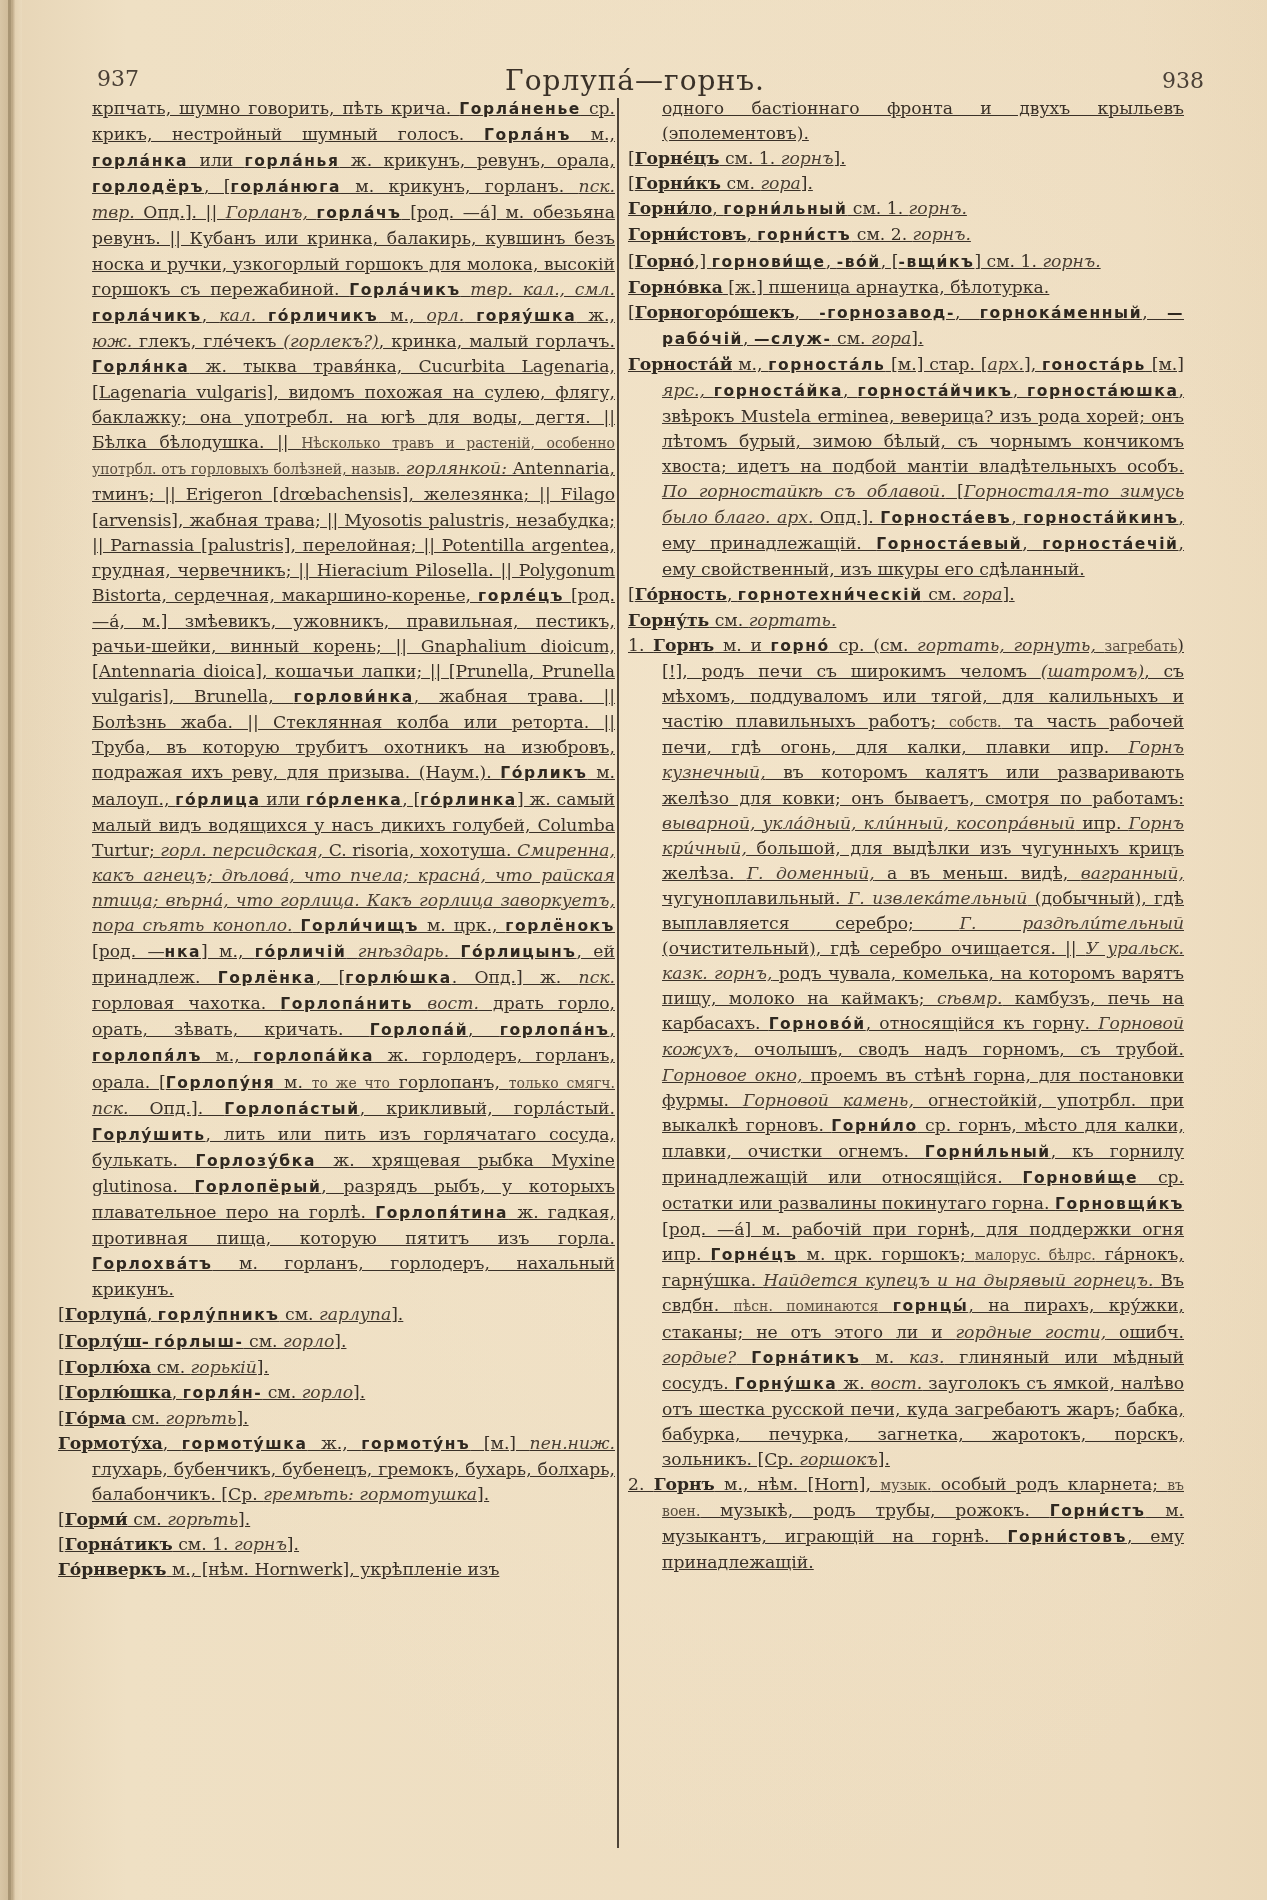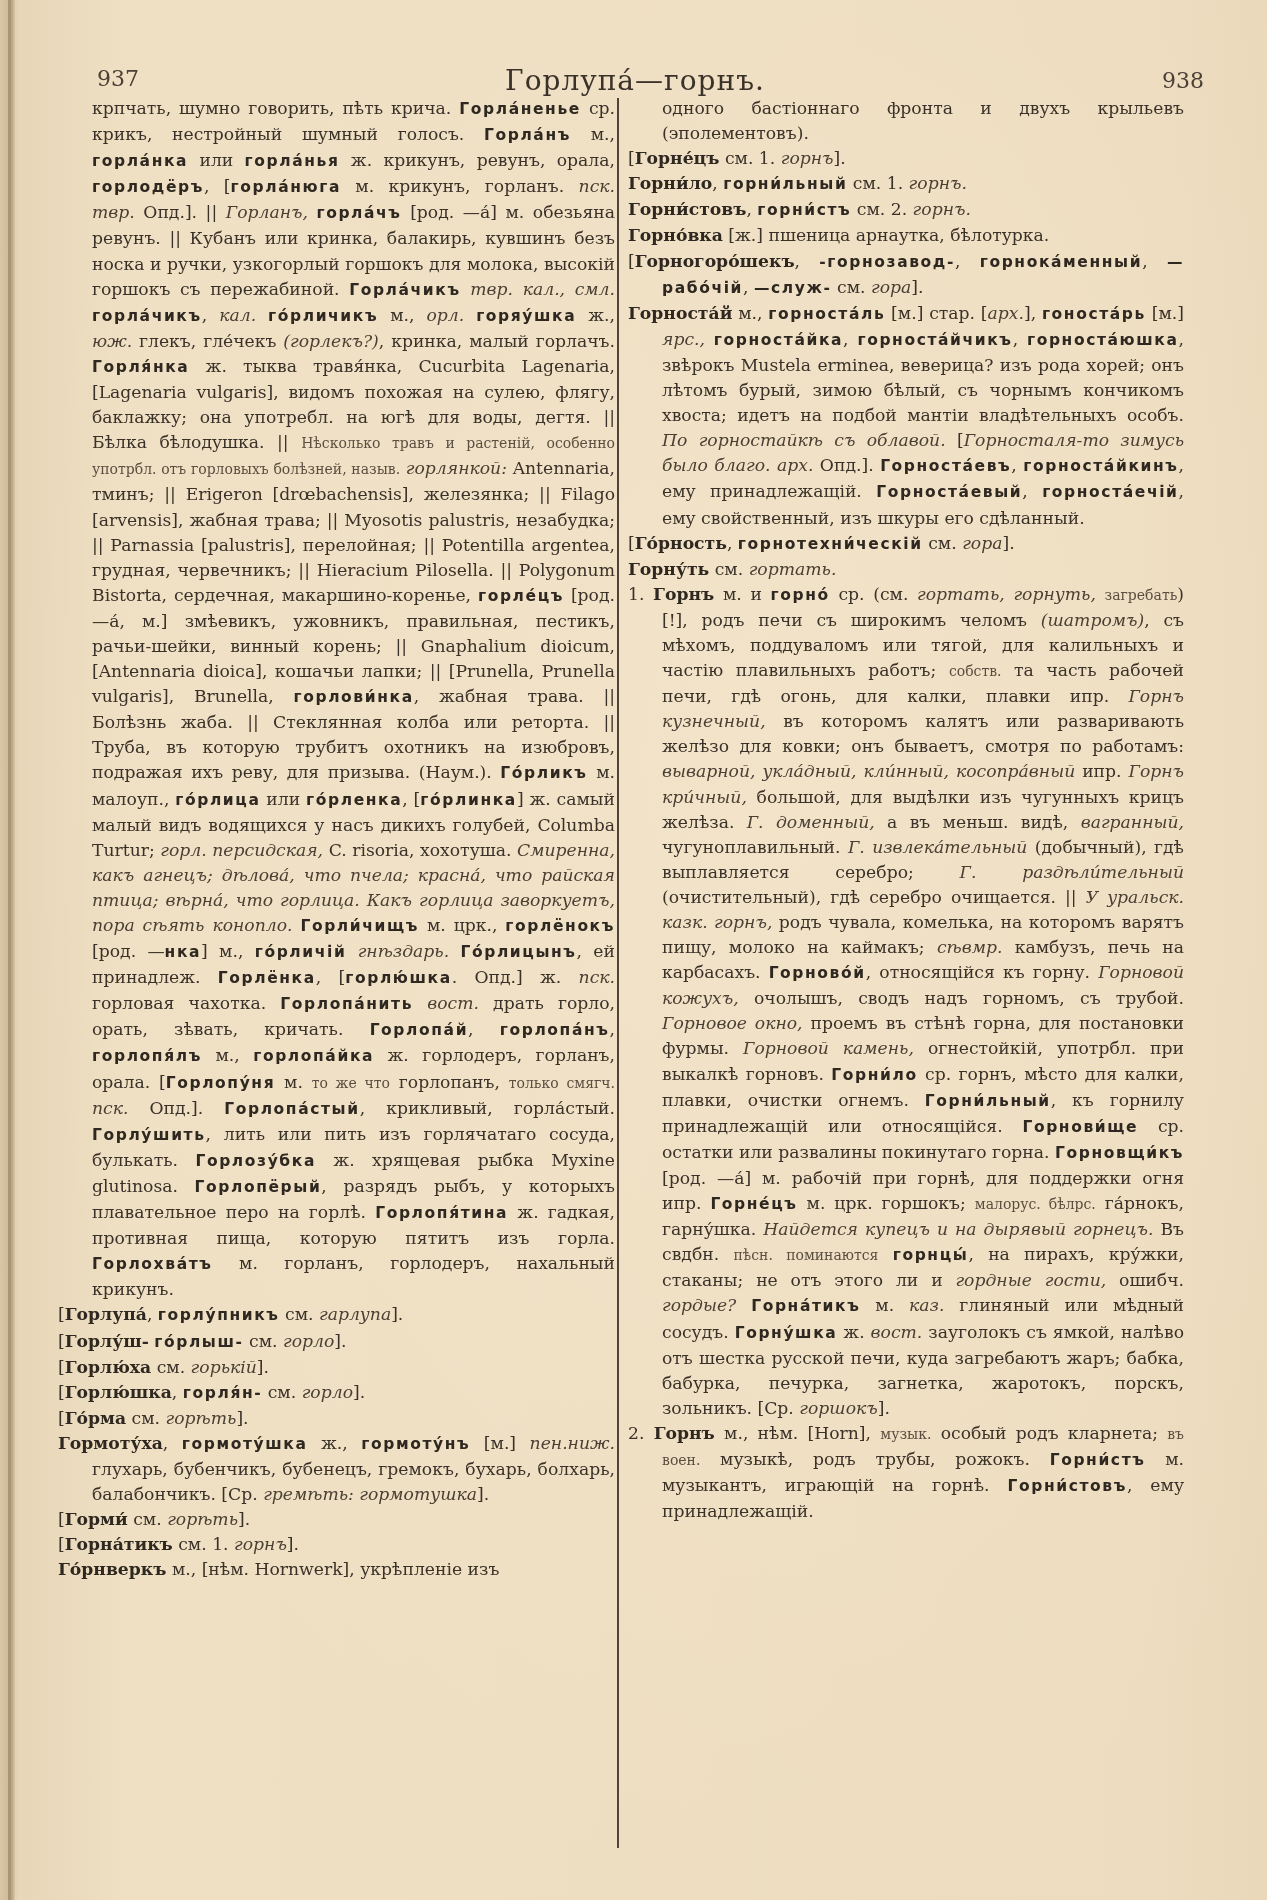--- a/index.html
+++ b/index.html
@@ -34,21 +34,21 @@
   .column {
     position: absolute; top: 96px;
     font-size: 17.2px; line-height: 25.1px;
     text-align: justify; hyphens: manual;
   }
   .col-left { left: 58px; width: 557px; }
   .col-right { left: 628px; width: 556px; }
   .col-rule {
     position: absolute; left: 617px; top: 98px; width: 1.5px; height: 1750px; background: #4e4438;
   }
-  .entry { margin: 0; padding-left: 34px; text-indent: -34px; }
+  .entry { margin: 0; padding-left: 34px; text-indent: -34px; text-decoration: underline; }
   .entry.cont { padding-left: 34px; text-indent: 0; }
   .entry.numbered { padding-left: 34px; text-indent: -34px; }
   .hw { font-family: "DejaVu Sans", "Liberation Sans", sans-serif; font-weight: bold; letter-spacing: 1.6px; font-size: 15.5px; color: #2f2820; }
   .hw-plain { font-weight: bold; color: #2f2820; }
   .it { font-style: italic; color: #4a3f33; }
   .sm { font-size: 14px; color: #5a4e40; }
   .seg { white-space: normal; }
 </style>
 </head>
 <body>
@@ -72,22 +72,24 @@
     <p class="entry"><span class="seg">[</span><span class="hw-plain">Го́рма</span><span class="seg"> см. </span><span class="it">горѣть</span><span class="seg">].</span></p>
     <p class="entry"><span class="hw-plain">Гормоту́ха</span><span class="seg">, </span><span class="hw">гормоту́шка</span><span class="seg"> ж., </span><span class="hw">гормоту́нъ</span><span class="seg"> [м.] </span><span class="it">пен.ниж.</span><span class="seg"> глухарь, бубенчикъ, бубенецъ, гремокъ, бухарь, болхарь, балабончикъ. [Ср. </span><span class="it">гремѣть: гормотушка</span><span class="seg">].</span></p>
     <p class="entry"><span class="seg">[</span><span class="hw-plain">Горми́</span><span class="seg"> см. </span><span class="it">горѣть</span><span class="seg">].</span></p>
     <p class="entry"><span class="seg">[</span><span class="hw-plain">Горна́тикъ</span><span class="seg"> см. 1. </span><span class="it">горнъ</span><span class="seg">].</span></p>
     <p class="entry"><span class="hw-plain">Го́рнверкъ</span><span class="seg"> м., [нѣм. Hornwerk], укрѣпленіе изъ</span></p>
   </div>
 <div class="col-rule"></div>
 <div class="column col-right">
     <p class="entry cont"><span class="seg">одного бастіоннаго фронта и двухъ крыльевъ (эполементовъ).</span></p>
     <p class="entry"><span class="seg">[</span><span class="hw-plain">Горне́цъ</span><span class="seg"> см. 1. </span><span class="it">горнъ</span><span class="seg">].</span></p>
+    <p class="entry"><span class="seg">[</span><span class="hw-plain">Горни́къ</span><span class="seg"> см. </span><span class="it">гора</span><span class="seg">].</span></p>
     <p class="entry"><span class="hw-plain">Горни́ло</span><span class="seg">, </span><span class="hw">горни́льный</span><span class="seg"> см. 1. </span><span class="it">горнъ.</span></p>
     <p class="entry"><span class="hw-plain">Горни́стовъ</span><span class="seg">, </span><span class="hw">горни́стъ</span><span class="seg"> см. 2. </span><span class="it">горнъ.</span></p>
+    <p class="entry"><span class="seg">[</span><span class="hw-plain">Горно́</span><span class="seg">,] </span><span class="hw">горнови́ще</span><span class="seg">, </span><span class="hw">-во́й</span><span class="seg">, [</span><span class="hw">-вщи́къ</span><span class="seg">] см. 1. </span><span class="it">горнъ.</span></p>
     <p class="entry"><span class="hw-plain">Горно́вка</span><span class="seg"> [ж.] пшеница арнаутка, бѣлотурка.</span></p>
     <p class="entry"><span class="seg">[</span><span class="hw-plain">Горногоро́шекъ</span><span class="seg">, </span><span class="hw">-горнозавод-</span><span class="seg">, </span><span class="hw">горнока́менный</span><span class="seg">, </span><span class="hw">—рабо́чій</span><span class="seg">, </span><span class="hw">—служ-</span><span class="seg"> см. </span><span class="it">гора</span><span class="seg">].</span></p>
     <p class="entry"><span class="hw-plain">Горноста́й</span><span class="seg"> м., </span><span class="hw">горноста́ль</span><span class="seg"> [м.] стар. [</span><span class="it">арх.</span><span class="seg">], </span><span class="hw">гоноста́рь</span><span class="seg"> [м.] </span><span class="it">ярс.,</span><span class="seg"> </span><span class="hw">горноста́йка</span><span class="seg">, </span><span class="hw">горноста́йчикъ</span><span class="seg">, </span><span class="hw">горноста́юшка</span><span class="seg">, звѣрокъ Mustela erminea, веверица? изъ рода хорей; онъ лѣтомъ бурый, зимою бѣлый, съ чорнымъ кончикомъ хвоста; идетъ на подбой мантіи владѣтельныхъ особъ. </span><span class="it">По горностайкѣ съ облавой.</span><span class="seg"> [</span><span class="it">Горносталя-то зимусь было благо. арх.</span><span class="seg"> Опд.]. </span><span class="hw">Горноста́евъ</span><span class="seg">, </span><span class="hw">горноста́йкинъ</span><span class="seg">, ему принадлежащій. </span><span class="hw">Горноста́евый</span><span class="seg">, </span><span class="hw">горноста́ечій</span><span class="seg">, ему свойственный, изъ шкуры его сдѣланный.</span></p>
     <p class="entry"><span class="seg">[</span><span class="hw-plain">Го́рность</span><span class="seg">, </span><span class="hw">горнотехни́ческій</span><span class="seg"> см. </span><span class="it">гора</span><span class="seg">].</span></p>
     <p class="entry"><span class="hw-plain">Горну́ть</span><span class="seg"> см. </span><span class="it">гортать.</span></p>
     <p class="entry numbered"><span class="seg">1. </span><span class="hw-plain">Горнъ</span><span class="seg"> м. и </span><span class="hw">горно́</span><span class="seg"> ср. (см. </span><span class="it">гортать, горнуть,</span><span class="seg"> </span><span class="sm">загребать</span><span class="seg">) [!], родъ печи съ широкимъ челомъ </span><span class="it">(шатромъ)</span><span class="seg">, съ мѣхомъ, поддуваломъ или тягой, для калильныхъ и частію плавильныхъ работъ; </span><span class="sm">собств.</span><span class="seg"> та часть рабочей печи, гдѣ огонь, для калки, плавки ипр. </span><span class="it">Горнъ кузнечный,</span><span class="seg"> въ которомъ калятъ или разваривають желѣзо для ковки; онъ бываетъ, смотря по работамъ: </span><span class="it">вывар­ной, укла́дный, кли́нный, косопра́вный</span><span class="seg"> ипр. </span><span class="it">Горнъ кри́чный,</span><span class="seg"> большой, для выдѣлки изъ чугунныхъ крицъ желѣза. </span><span class="it">Г. доменный,</span><span class="seg"> а въ меньш. видѣ, </span><span class="it">вагранный,</span><span class="seg"> чугуноплавильный. </span><span class="it">Г. извлека́тельный</span><span class="seg"> (добычный), гдѣ выплавляется серебро; </span><span class="it">Г. раздѣли́тельный</span><span class="seg"> (очистительный), гдѣ серебро очищается. || </span><span class="it">У уральск. казк. горнъ,</span><span class="seg"> родъ чувала, комелька, на которомъ варятъ пищу, молоко на каймакъ; </span><span class="it">сѣвмр.</span><span class="seg"> камбузъ, печь на карбасахъ. </span><span class="hw">Горново́й</span><span class="seg">, относящійся къ горну. </span><span class="it">Горновой кожухъ,</span><span class="seg"> очолышъ, сводъ надъ горномъ, съ трубой. </span><span class="it">Горновое окно,</span><span class="seg"> проемъ въ стѣнѣ горна, для постановки фурмы. </span><span class="it">Горновой камень,</span><span class="seg"> огнестойкій, употрбл. при выкалкѣ горновъ. </span><span class="hw">Горни́ло</span><span class="seg"> ср. горнъ, мѣсто для калки, плавки, очистки огнемъ. </span><span class="hw">Горни́льный</span><span class="seg">, къ горнилу принадлежащій или относящійся. </span><span class="hw">Горнови́ще</span><span class="seg"> ср. остатки или развалины покинутаго горна. </span><span class="hw">Горновщи́къ</span><span class="seg"> [род. —а́] м. рабочій при горнѣ, для поддержки огня ипр. </span><span class="hw">Горне́цъ</span><span class="seg"> м. црк. горшокъ; </span><span class="sm">малорус. бѣлрс.</span><span class="seg"> га́рнокъ, гарну́шка. </span><span class="it">Найдется купецъ и на дырявый горнецъ.</span><span class="seg"> Въ свдбн. </span><span class="sm">пѣсн. поминаются</span><span class="seg"> </span><span class="hw">горнцы́</span><span class="seg">, на пирахъ, кру́жки, стаканы; не отъ этого ли и </span><span class="it">гордные гости,</span><span class="seg"> ошибч. </span><span class="it">гордые?</span><span class="seg"> </span><span class="hw">Горна́тикъ</span><span class="seg"> м. </span><span class="it">каз.</span><span class="seg"> глиняный или мѣдный сосудъ. </span><span class="hw">Горну́шка</span><span class="seg"> ж. </span><span class="it">вост.</span><span class="seg"> зауголокъ съ ямкой, налѣво отъ шестка русской печи, куда загребаютъ жаръ; бабка, бабурка, печурка, загнетка, жаротокъ, порскъ, зольникъ. [Ср. </span><span class="it">горшокъ</span><span class="seg">].</span></p>
     <p class="entry numbered"><span class="seg">2. </span><span class="hw-plain">Горнъ</span><span class="seg"> м., нѣм. [Horn], </span><span class="sm">музык.</span><span class="seg"> особый родъ кларнета; </span><span class="sm">въ воен.</span><span class="seg"> музыкѣ, родъ трубы, рожокъ. </span><span class="hw">Горни́стъ</span><span class="seg"> м. музыкантъ, играющій на горнѣ. </span><span class="hw">Горни́стовъ</span><span class="seg">, ему принадлежащій.</span></p>
   </div>
 
 </body></html>

